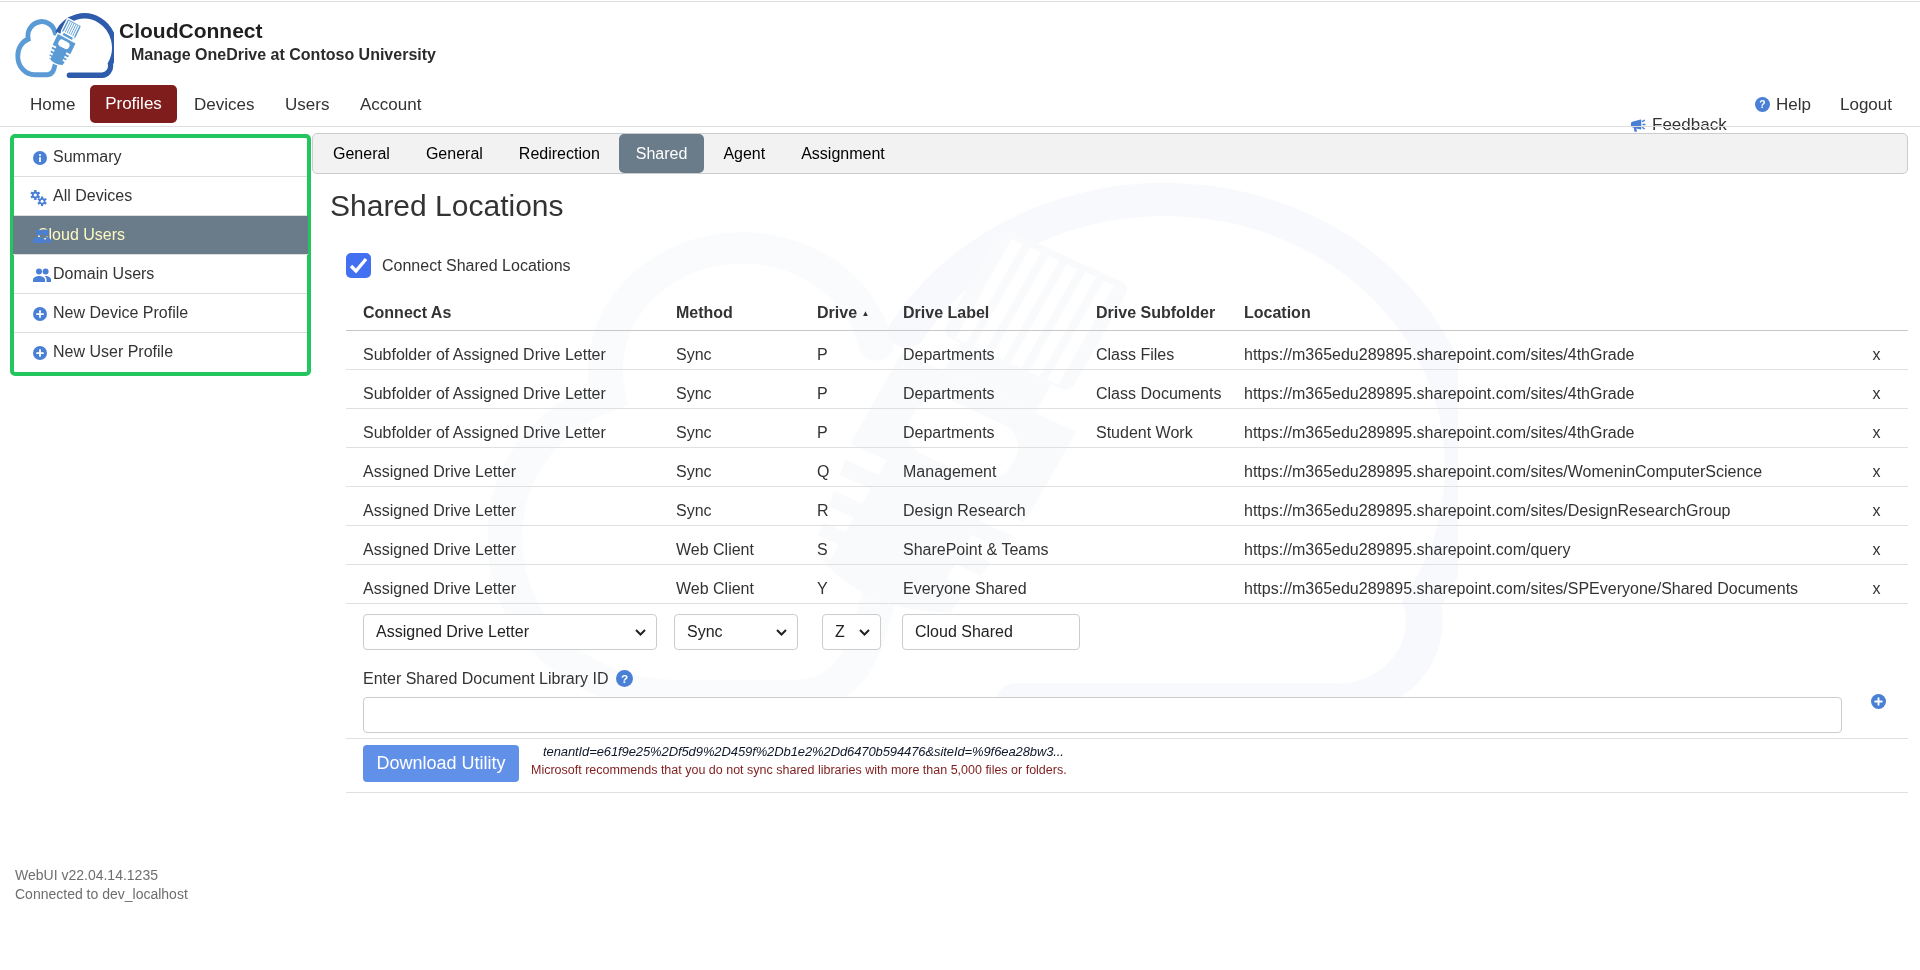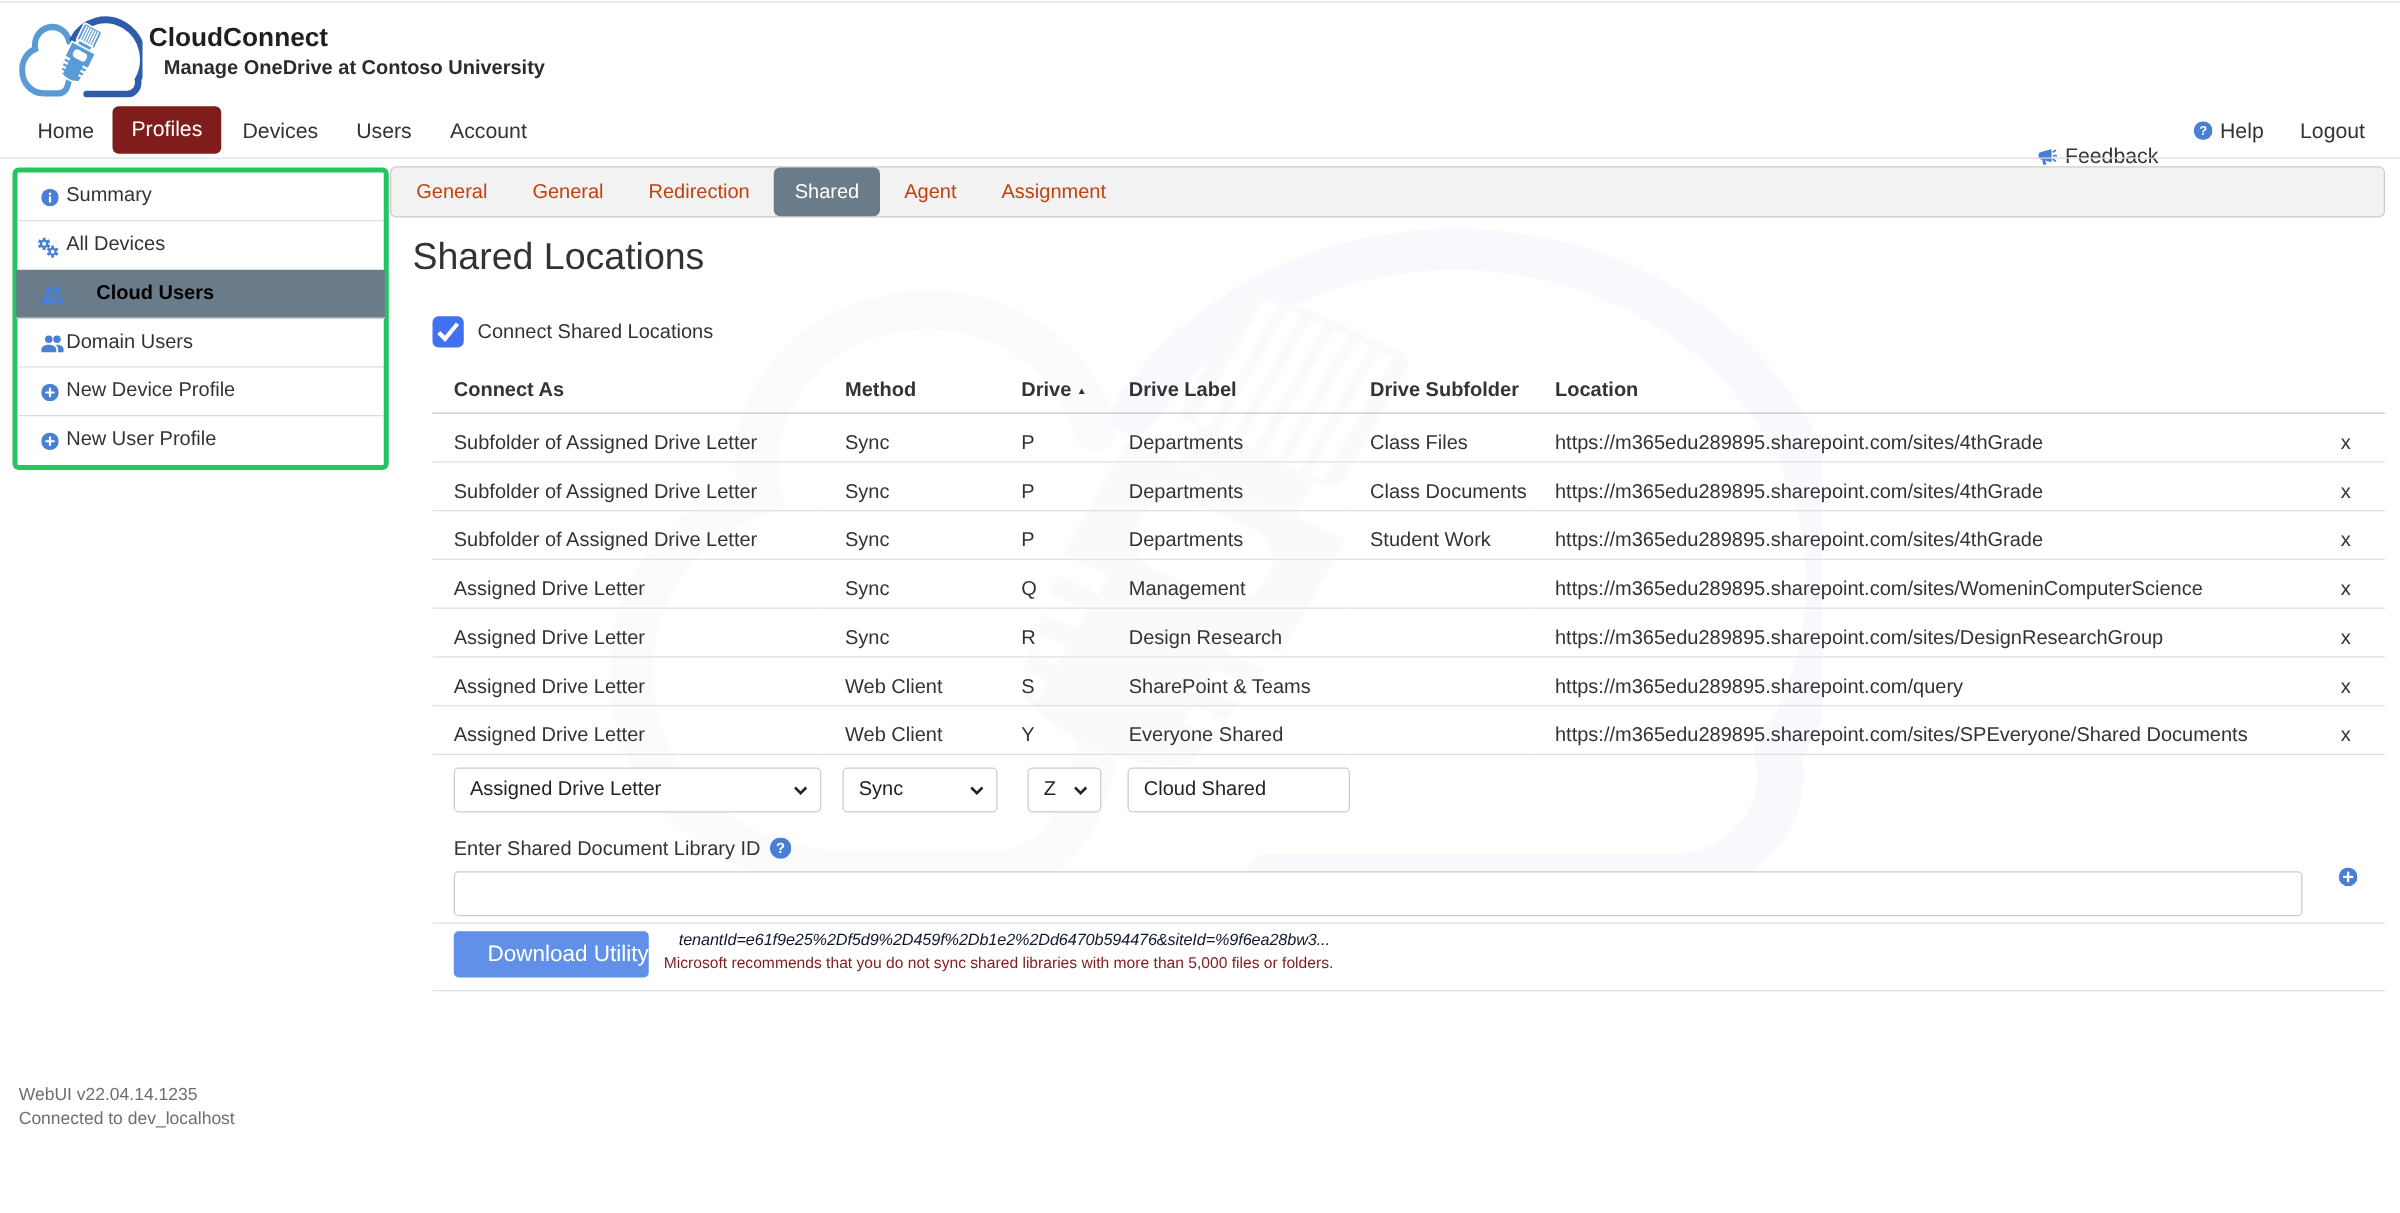--- a/index.html
+++ b/index.html
@@ -16,27 +16,27 @@
 .nav { position:absolute; left:0; top:85px; width:1920px; height:38px; font-size:17px; }
 .nav a { position:absolute; color:#333; text-decoration:none; top:10px; }
 .nav .btn-active { position:absolute; left:90px; top:0px; width:87px; height:38px; background:#7f1d1d; border-radius:5px; color:#fff; text-align:center; line-height:38px; }
 .navline { position:absolute; left:0; top:126px; width:1920px; height:1px; background:#ddd; }
 .navic { position:relative; top:2px; margin-right:6px; }
 
 
 .sidebar { position:absolute; left:10px; top:134px; width:301px; background:#fff; border:4px solid #22c55e; border-radius:5px; }
 .sidebar .item { position:relative; height:39px; line-height:38px; font-size:16px; color:#333; border-bottom:1px solid #ddd; padding-left:39px; }
 .sidebar .item:last-child { border-bottom:none; }
-.sidebar .item.active { background:#6a7b89; color:#000000; margin:0 -1px; padding-left:64px;font-weight:bold; }
+.sidebar .item.active { background:#6a7b89; color:#fef9c3; margin:0 -1px; padding-left:24px; }
 .sidebar .icon { position:absolute; left:19px; top:13px; }
 .sidebar .item.active .icon { left:20px; }
 
 
 .tabs { position:absolute; left:312px; top:133px; width:1596px; height:41px; background:#f2f2f2; border:1px solid #ccc; border-radius:5px; display:flex; padding-left:3px; }
-.tab { height:39px; line-height:39px; padding:0 17px; margin-right:2px; font-size:16px; color:#c2410c; }
+.tab { height:39px; line-height:39px; padding:0 17px; margin-right:2px; font-size:16px; color:#000000; }
 .tab.active { background:#6a7b89; color:#fff; border-radius:5px; }
 
 
 .watermark { position:absolute; left:428px; top:133px; opacity:0.032; pointer-events:none; }
 
 
 .h2 { position:absolute; left:330px; top:189px; font-size:30px; color:#333; font-weight:400; }
 .cbrow { position:absolute; left:346px; top:253px; }
 .cb { position:absolute; left:0; top:0; width:25px; height:25px; background:#4170f0; border-radius:5px; }
 .cb svg { position:absolute; left:3px; top:4px; }
@@ -57,21 +57,21 @@
 
 
 .sel { position:absolute; height:36px; border:1px solid #ccc; border-radius:4px; background:#fff; font-size:16px; color:#222; line-height:34px; padding-left:12px; }
 .sel .car { position:absolute; right:10px; top:14px; }
 input.txt { position:absolute; height:36px; border:1px solid #ccc; border-radius:4px; font-size:16px; color:#222; padding-left:12px; font-family:"Liberation Sans",sans-serif; outline:none; }
 .lbl { position:absolute; left:363px; top:670px; font-size:16px; color:#333; }
 .qmark { display:inline-block; vertical-align:-3px; margin-left:8px; }
 .plusbtn { position:absolute; left:1871px; top:694px; }
 .hr1 { position:absolute; left:346px; top:738px; width:1562px; height:1px; background:#e0e0e0; }
 .hr2 { position:absolute; left:346px; top:792px; width:1562px; height:1px; background:#e0e0e0; }
-.dlbtn { position:absolute; left:363px; top:745px; width:156px; height:37px; background:#6190e8; color:#fff; font-size:18px; text-align:right; line-height:36px; border-radius:4px; }
+.dlbtn { position:absolute; left:363px; top:745px; width:156px; height:37px; background:#6190e8; color:#fff; font-size:18px; text-align:center; line-height:36px; border-radius:4px; }
 .tenant { position:absolute; left:543px; top:744px; font-size:13px; letter-spacing:-0.1px; font-style:italic; color:#0f172a; }
 .msrec { position:absolute; left:531px; top:763px; font-size:12.5px; color:#7f1d1d; }
 
 
 .footer { position:absolute; left:15px; top:866px; font-size:14px; color:#6e6e6e; line-height:18.5px; }
 </style>
 </head>
 <body>
 <div class="topline"></div>
 

